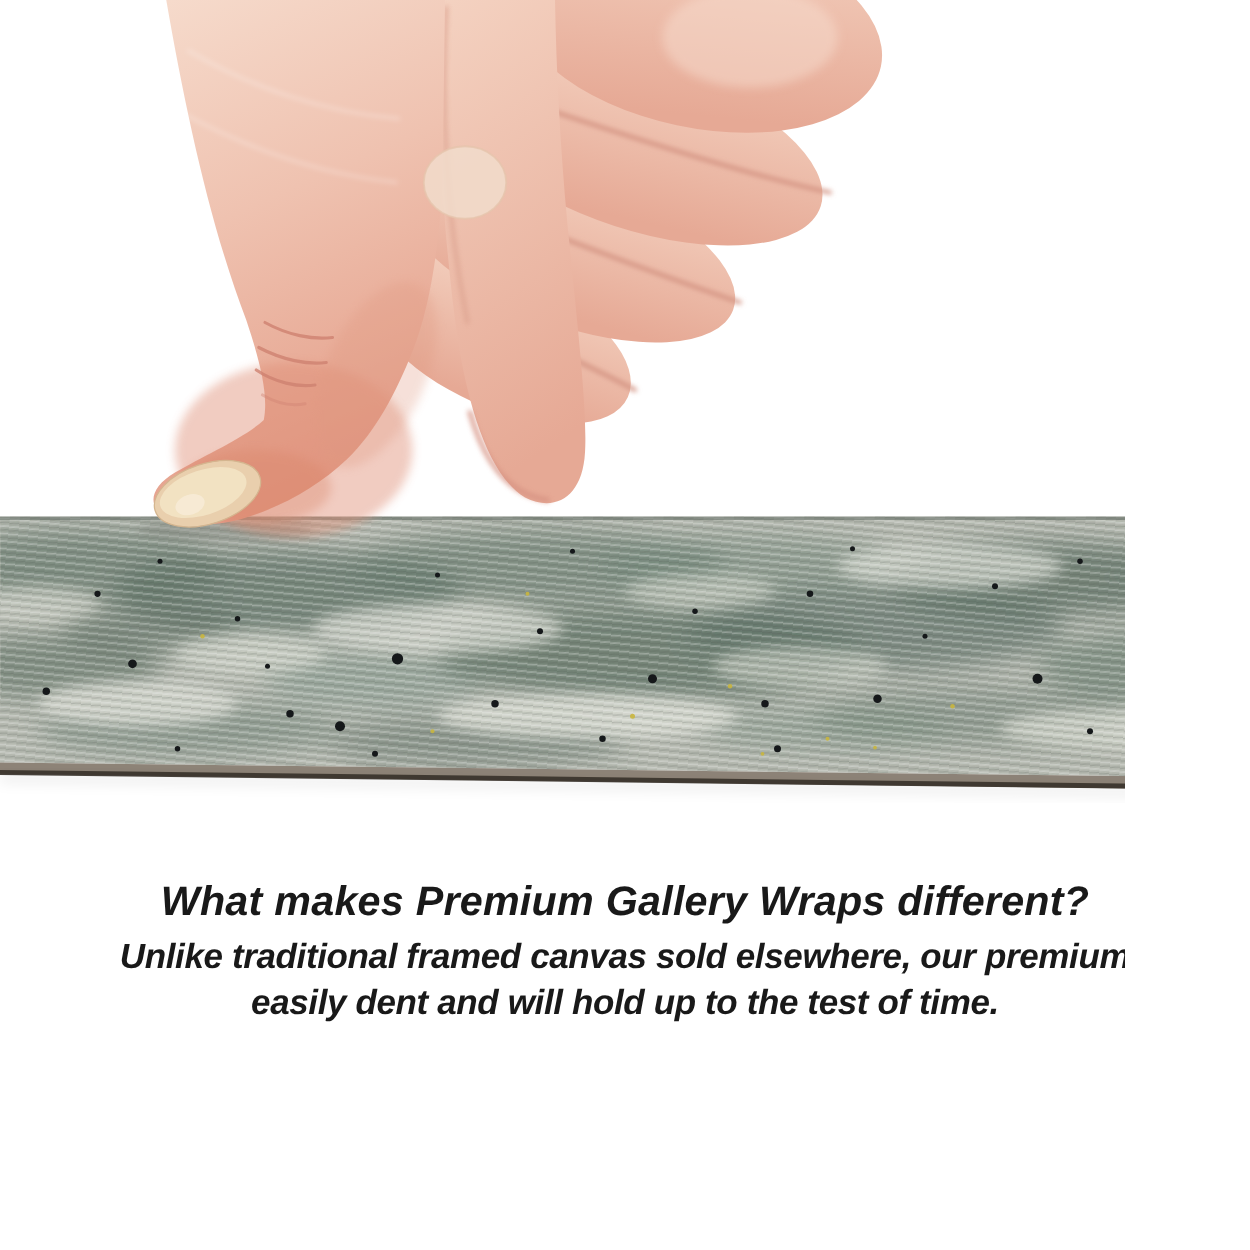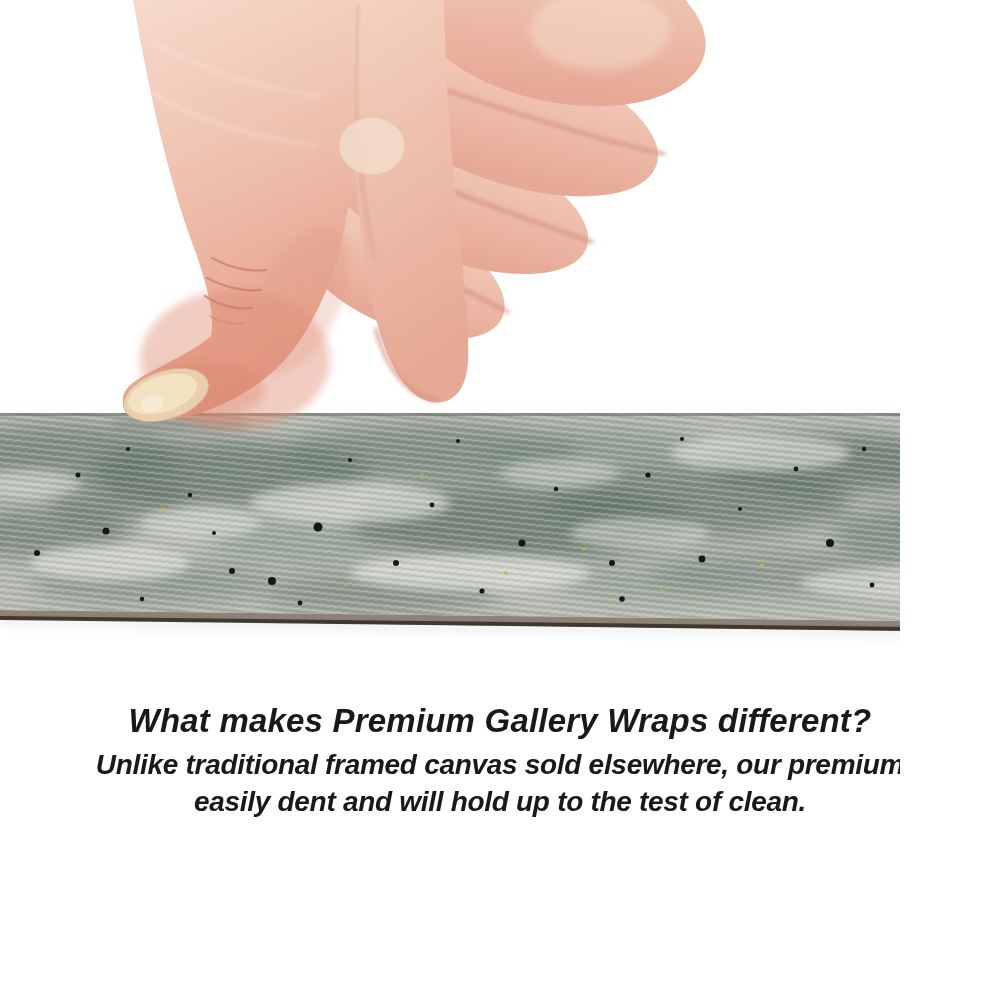--- a/index.html
+++ b/index.html
@@ -210,16 +210,16 @@
     <g transform="rotate(-18 166 395)">
       <ellipse cx="166" cy="395" rx="44" ry="24" fill="#e9cfad" stroke="#d4b58f" stroke-width="1"></ellipse>
       <ellipse cx="163" cy="393" rx="36" ry="18" fill="#f3e3c4" opacity="0.9"></ellipse>
       <ellipse cx="150" cy="399" rx="12" ry="8" fill="#f7ecd8" opacity="0.8"></ellipse>
     </g>
   </svg>
 
   <div class="text-block">
     <div class="headline">What makes Premium Gallery Wraps different?</div>
     <div class="body-line">Unlike traditional framed canvas sold elsewhere, our premium</div>
-    <div class="body-line">easily dent and will hold up to the test of clean.</div>
+    <div class="body-line">easily dent and will hold up to the test of time.</div>
   </div>
 
 </div>
 
 </body></html>

